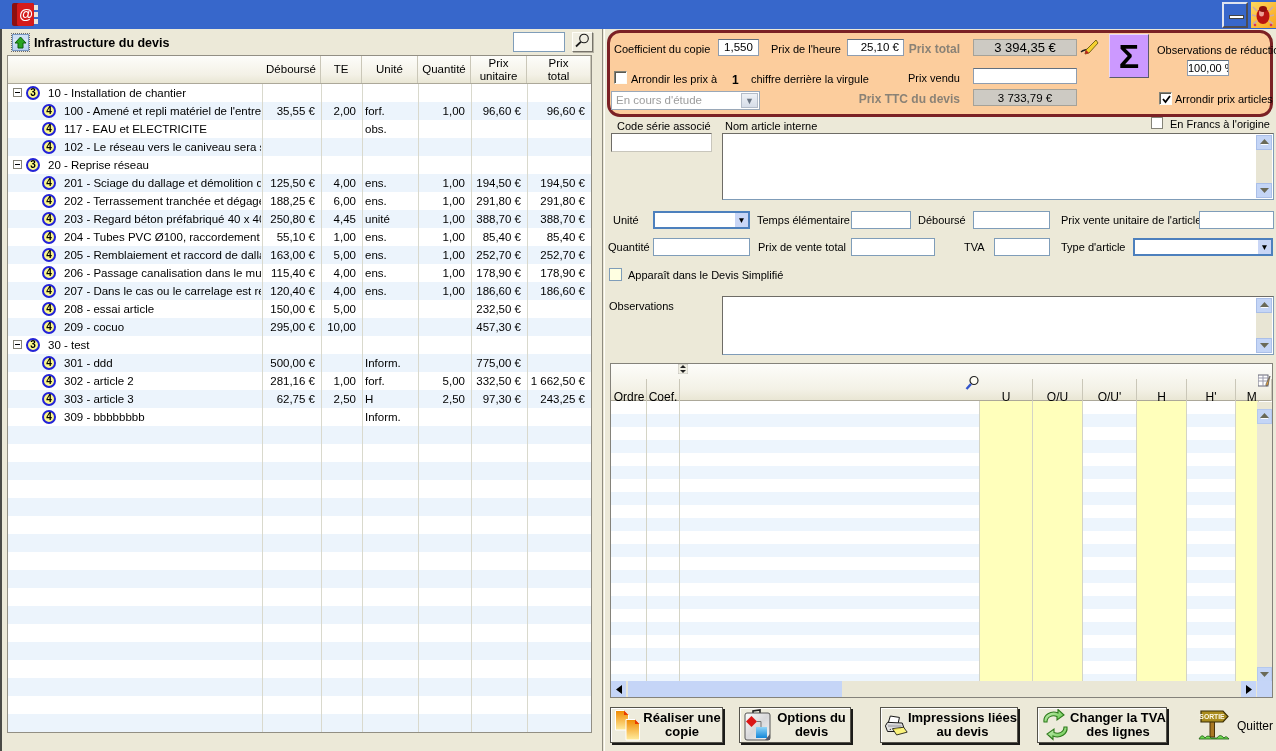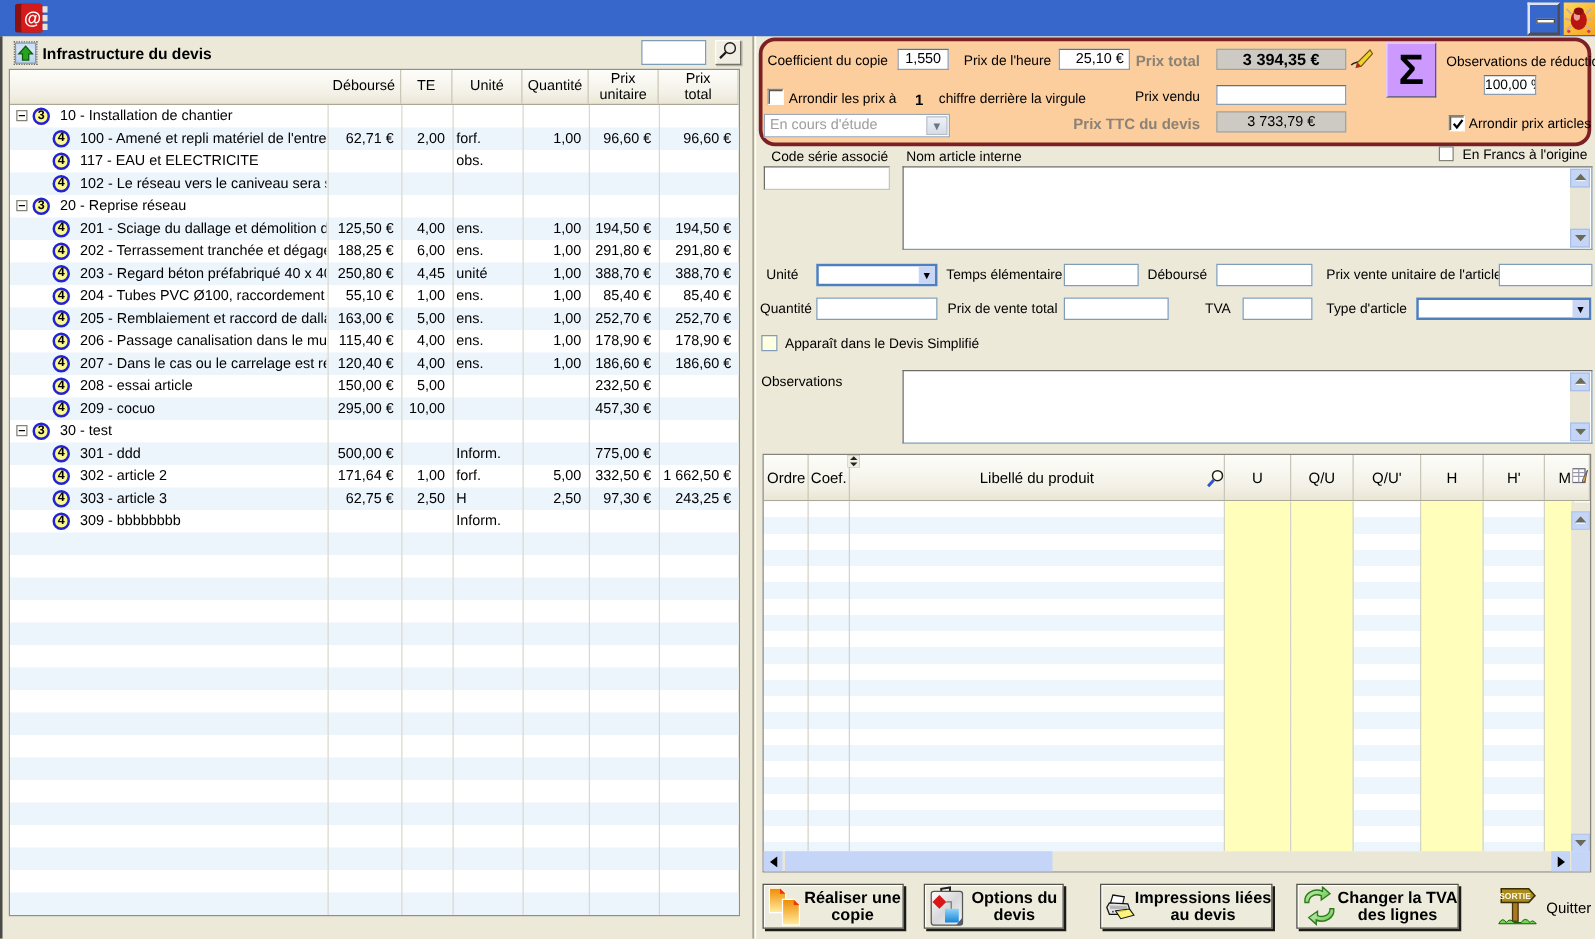--- a/index.html
+++ b/index.html
@@ -52,21 +52,21 @@
 .flab{position:absolute;font-size:11px;white-space:nowrap;}
 .finput{position:absolute;height:18px;background:#fff;border:1px solid #7f9db9;}
 .fcombo{position:absolute;height:18px;background:#fff;border:2px solid #4d80bd;}
 .xcheck{position:absolute;width:13px;height:13px;background:#fff;border:1px solid #7f9db9;}
 .scrollv{position:absolute;top:1px;right:1px;width:16px;background:#e8e5d4;}
 .sbtn{position:absolute;left:0;width:17px;height:17px;background:#f0eee1;border:1px solid;border-color:#fffef6 #848274 #848274 #fffef6;text-align:center;color:#4d4d42;}
 .sbtn svg{display:block;margin:5px auto 0;}
 
 #ptable{position:absolute;left:610px;top:363px;width:663px;height:335px;border:1px solid #84827a;background:#fff;overflow:hidden;}
 #phead{position:absolute;left:0;top:0;width:661px;height:37px;background:linear-gradient(#fdfdfa,#f3f1e6 70%,#e9e6d4);border-bottom:1px solid #aca899;}
-.phc{position:absolute;top:0;height:36px;border-right:1px solid #cac7b8;display:flex;align-items:center;justify-content:center;font-size:12px;}
+.phc{position:absolute;top:15px;height:36px;border-right:1px solid #cac7b8;display:flex;align-items:center;justify-content:center;font-size:12px;}
 #pbody{position:absolute;left:0;top:37px;width:661px;height:280px;background:repeating-linear-gradient(#fff 0,#fff 13px,#edf5fd 13px,#edf5fd 26px);}
 .ycol{position:absolute;top:0;height:280px;background:#ffffbb;}
 .pline{position:absolute;top:37px;height:280px;width:1px;background:#d4d4c6;}
 
 #hscroll{position:absolute;left:611px;top:681px;width:661px;height:16px;background:#eae7d6;}
 #hthumb{position:absolute;left:17px;top:0;width:214px;height:16px;background:#c5d5f7;}
 .bigbtn{position:absolute;top:707px;height:36px;background:#edebdc;border:1px solid #55534b;box-shadow:2px 2px 0 #1b1b18,inset 1px 1px 0 #fff;display:flex;align-items:center;}
 .bigbtn .txt{font-weight:bold;font-size:13px;text-align:center;line-height:14.5px;flex:1;white-space:nowrap;}
 .bigbtn svg{margin-left:6px;}
 </style>
@@ -120,21 +120,21 @@
     </div>
   <div id="tbody">
       <div class="trow" style="top:0px">
         <div class="ebox"></div>
         <div class="c3">3</div>
         <div class="tlab" style="left:40px;width:212px">10 - Installation de chantier</div>
       </div>
       <div class="trow alt" style="top:18px">
         <div class="c4">4</div>
         <div class="tlab" style="left:56px;width:197px">100 - Amené et repli matériel de l'entreprise</div>
-        <div class="cell num" style="left:254px;width:53px">62,71 €</div>
+        <div class="cell num" style="left:254px;width:53px">35,55 €</div>
         <div class="cell num" style="left:313px;width:35px">2,00</div>
         <div class="cell" style="left:357px;width:52px">forf.</div>
         <div class="cell num" style="left:410px;width:47px">1,00</div>
         <div class="cell num" style="left:463px;width:50px">96,60 €</div>
         <div class="cell num" style="left:519px;width:58px">96,60 €</div>
       </div>
       <div class="trow" style="top:36px">
         <div class="c4">4</div>
         <div class="tlab" style="left:56px;width:197px">117 - EAU et ELECTRICITE</div>
         <div class="cell num" style="left:254px;width:53px"></div>
@@ -260,21 +260,21 @@
         <div class="cell num" style="left:254px;width:53px">500,00 €</div>
         <div class="cell num" style="left:313px;width:35px"></div>
         <div class="cell" style="left:357px;width:52px">Inform.</div>
         <div class="cell num" style="left:410px;width:47px"></div>
         <div class="cell num" style="left:463px;width:50px">775,00 €</div>
         <div class="cell num" style="left:519px;width:58px"></div>
       </div>
       <div class="trow" style="top:288px">
         <div class="c4">4</div>
         <div class="tlab" style="left:56px;width:197px">302 - article 2</div>
-        <div class="cell num" style="left:254px;width:53px">171,64 €</div>
+        <div class="cell num" style="left:254px;width:53px">281,16 €</div>
         <div class="cell num" style="left:313px;width:35px">1,00</div>
         <div class="cell" style="left:357px;width:52px">forf.</div>
         <div class="cell num" style="left:410px;width:47px">5,00</div>
         <div class="cell num" style="left:463px;width:50px">332,50 €</div>
         <div class="cell num" style="left:519px;width:58px">1 662,50 €</div>
       </div>
       <div class="trow alt" style="top:306px">
         <div class="c4">4</div>
         <div class="tlab" style="left:56px;width:197px">303 - article 3</div>
         <div class="cell num" style="left:254px;width:53px">62,75 €</div>
@@ -322,21 +322,21 @@
 
 <div id="divider1"></div>
 <div id="divider2"></div>
 
 <div id="orange">
   <div class="olab" style="left:4px;top:10px">Coefficient du copie</div>
   <div class="oinput" style="left:108px;top:6px;width:41px;height:17px;text-align:center;line-height:15px">1,550</div>
   <div class="olab" style="left:161px;top:10px">Prix de l'heure</div>
   <div class="oinput" style="left:237px;top:6px;width:57px;height:17px;text-align:right;line-height:15px;padding-right:4px">25,10 €</div>
   <div class="graylab" style="left:240px;top:9px;width:110px">Prix total</div>
-  <div class="graybox" style="top:6px;font-weight:bold;font-size:13px">3&nbsp;394,35 €</div>
+  <div class="graybox" style="top:6px;font-weight:normal;font-size:13px">3&nbsp;394,35 €</div>
   <svg class="abs" style="left:470px;top:6px" width="19" height="17" viewBox="0 0 19 17">
     <path d="M1 13 C4 10 6 12 9 9" stroke="#222" stroke-width="1.3" fill="none"></path>
     <path d="M16 1 L6 11 L5 15 L9 14 L18 4 Z" fill="#f5d12e" stroke="#6a5a10" stroke-width="0.9"></path>
     <path d="M6 11 L5 15 L9 14 Z" fill="#c02020"></path>
   </svg>
   <div id="sigma">Σ</div>
   <div class="olab" style="left:547px;top:11px">Observations de réduction</div>
   <div class="oinput" style="left:577px;top:27px;width:42px;height:16px;text-align:center;line-height:14px;font-size:11px;white-space:nowrap">100,00 %</div>
   <div class="wcheck" style="left:4px;top:38px"></div>
   <div class="olab" style="left:21px;top:40px">Arrondir les prix à</div>
@@ -415,21 +415,20 @@
           <path d="M0 0 L9 0 L4.5 5 Z" fill="#6a6a58"></path>
         </svg>
       </div>
   </div>
 </div>
 
 <div id="ptable">
   <div id="phead">
       <div class="phc" style="left:1px;width:35px">Ordre</div>
       <div class="phc" style="left:36px;width:33px">Coef.</div>
-      <div class="phc" style="left:69px;width:300px">Libellé du produit</div>
       <div class="phc" style="left:369px;width:53px">U</div>
       <div class="phc" style="left:422px;width:50px">Q/U</div>
       <div class="phc" style="left:472px;width:54px">Q/U'</div>
       <div class="phc" style="left:526px;width:50px">H</div>
       <div class="phc" style="left:576px;width:49px">H'</div>
       <div class="phc" style="left:625px;width:36px">M&nbsp;</div>
       <svg style="position:absolute;left:67px;top:0" width="10" height="10" viewBox="0 0 10 10">
         <rect x="0" y="0" width="10" height="10" fill="#f0eee2" stroke="#999" stroke-width="0.5"></rect>
         <path d="M5 1 L8 4 L2 4 Z" fill="#222"></path>
         <path d="M5 9 L8 6 L2 6 Z" fill="#222"></path>

